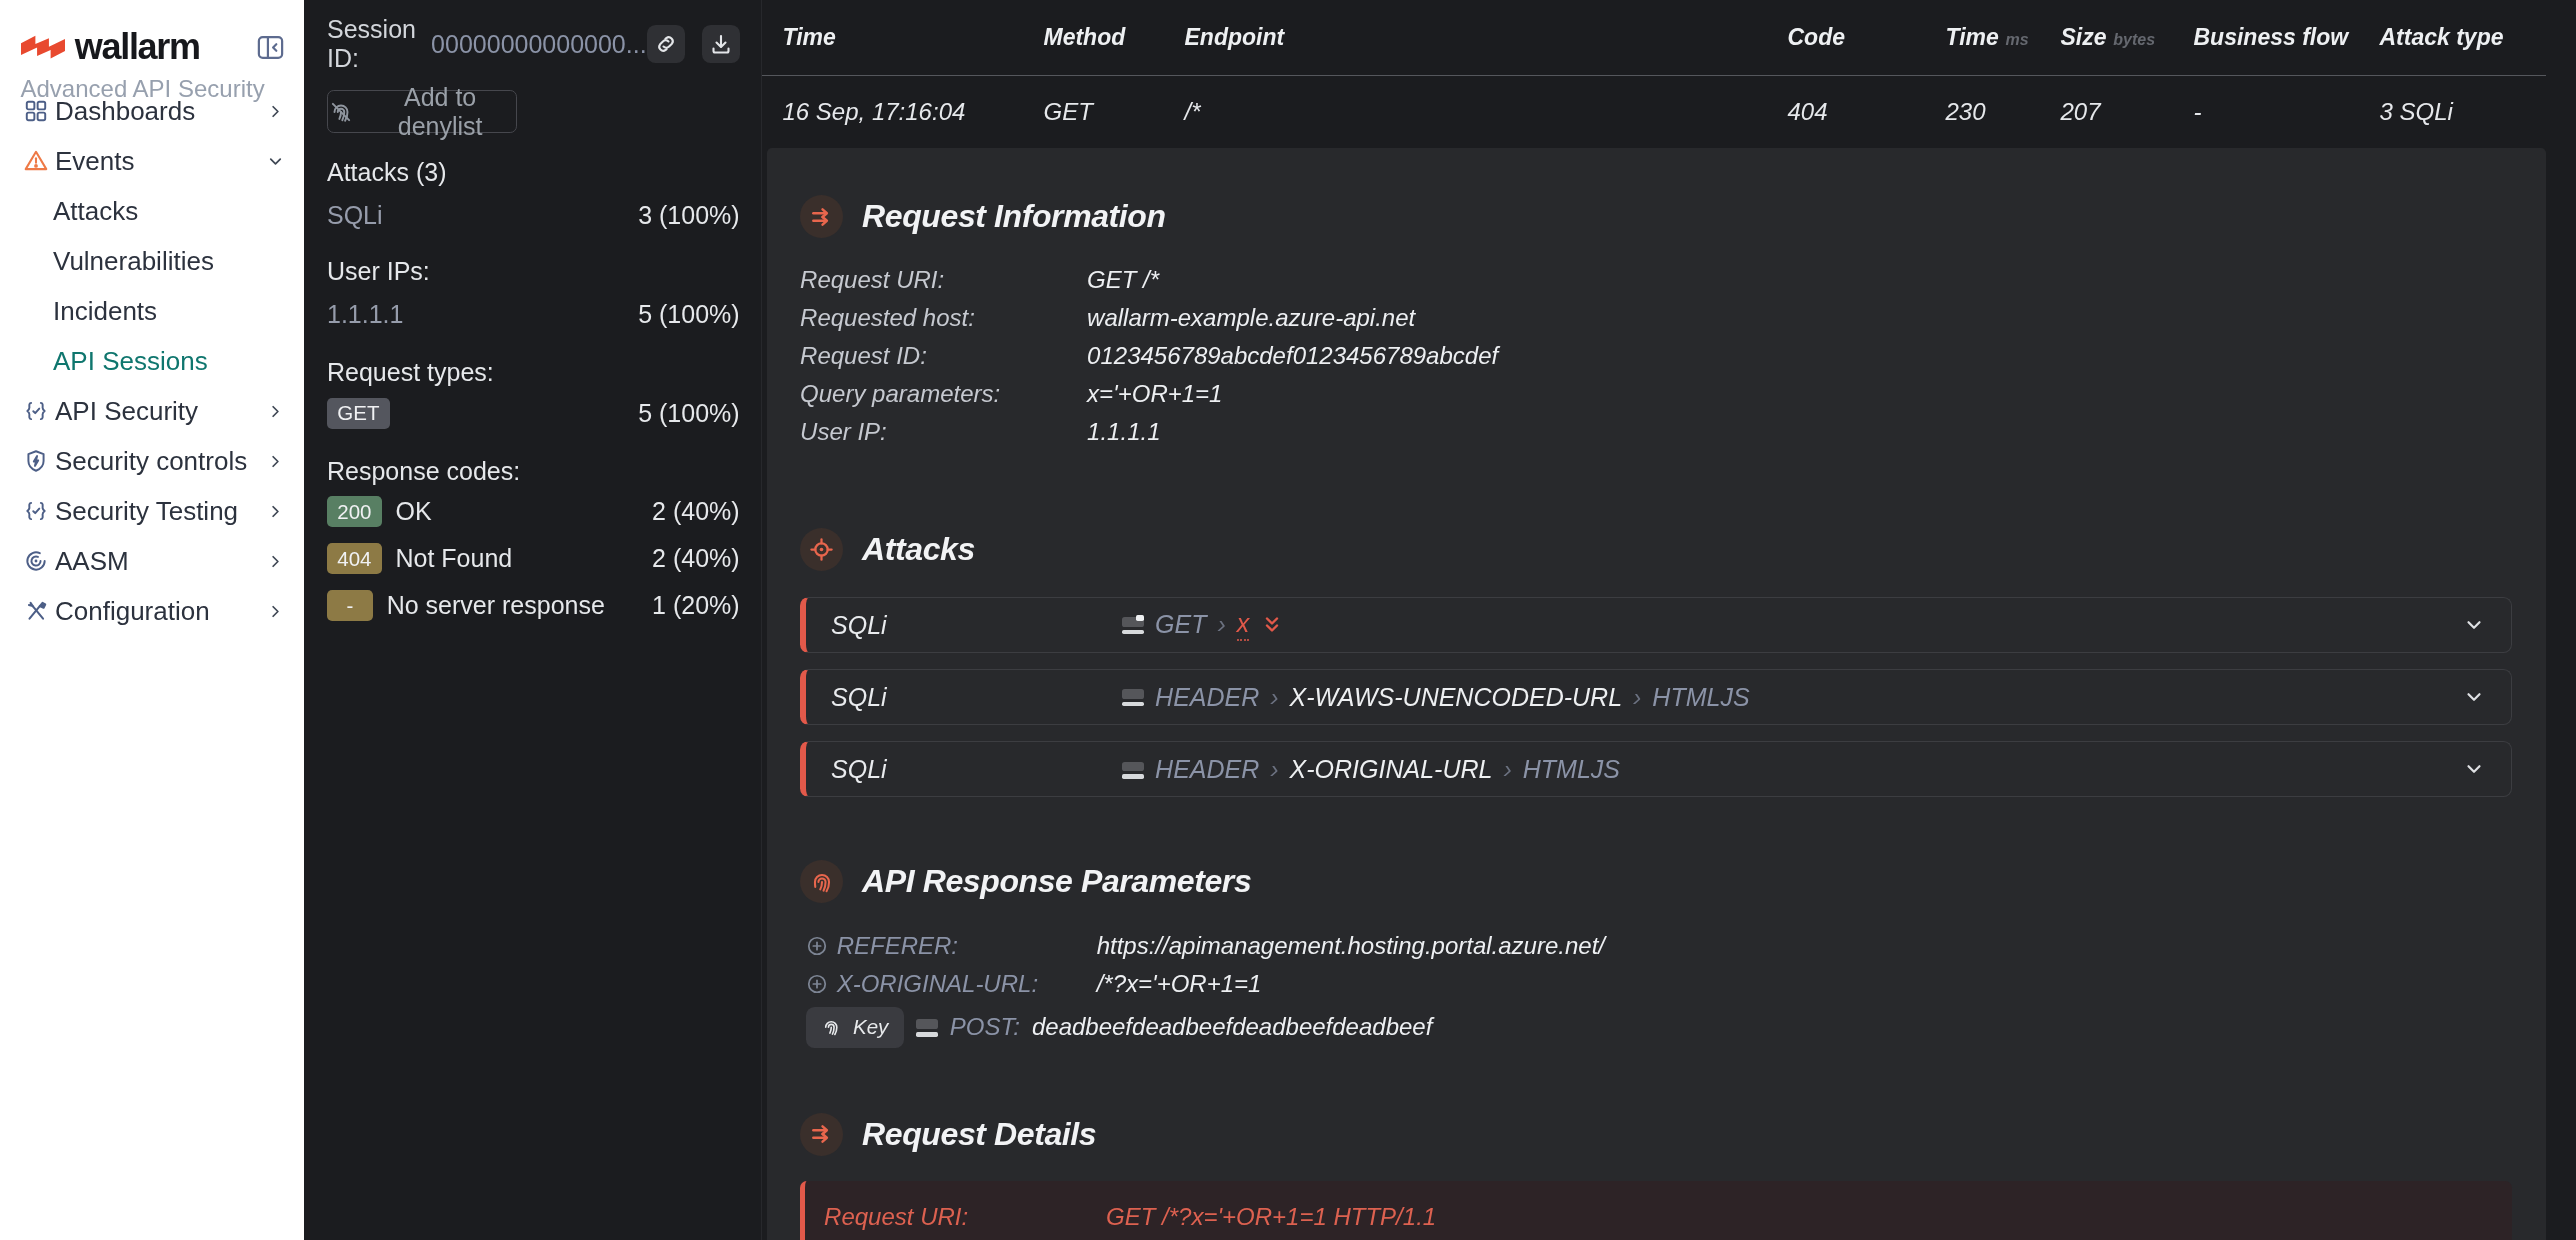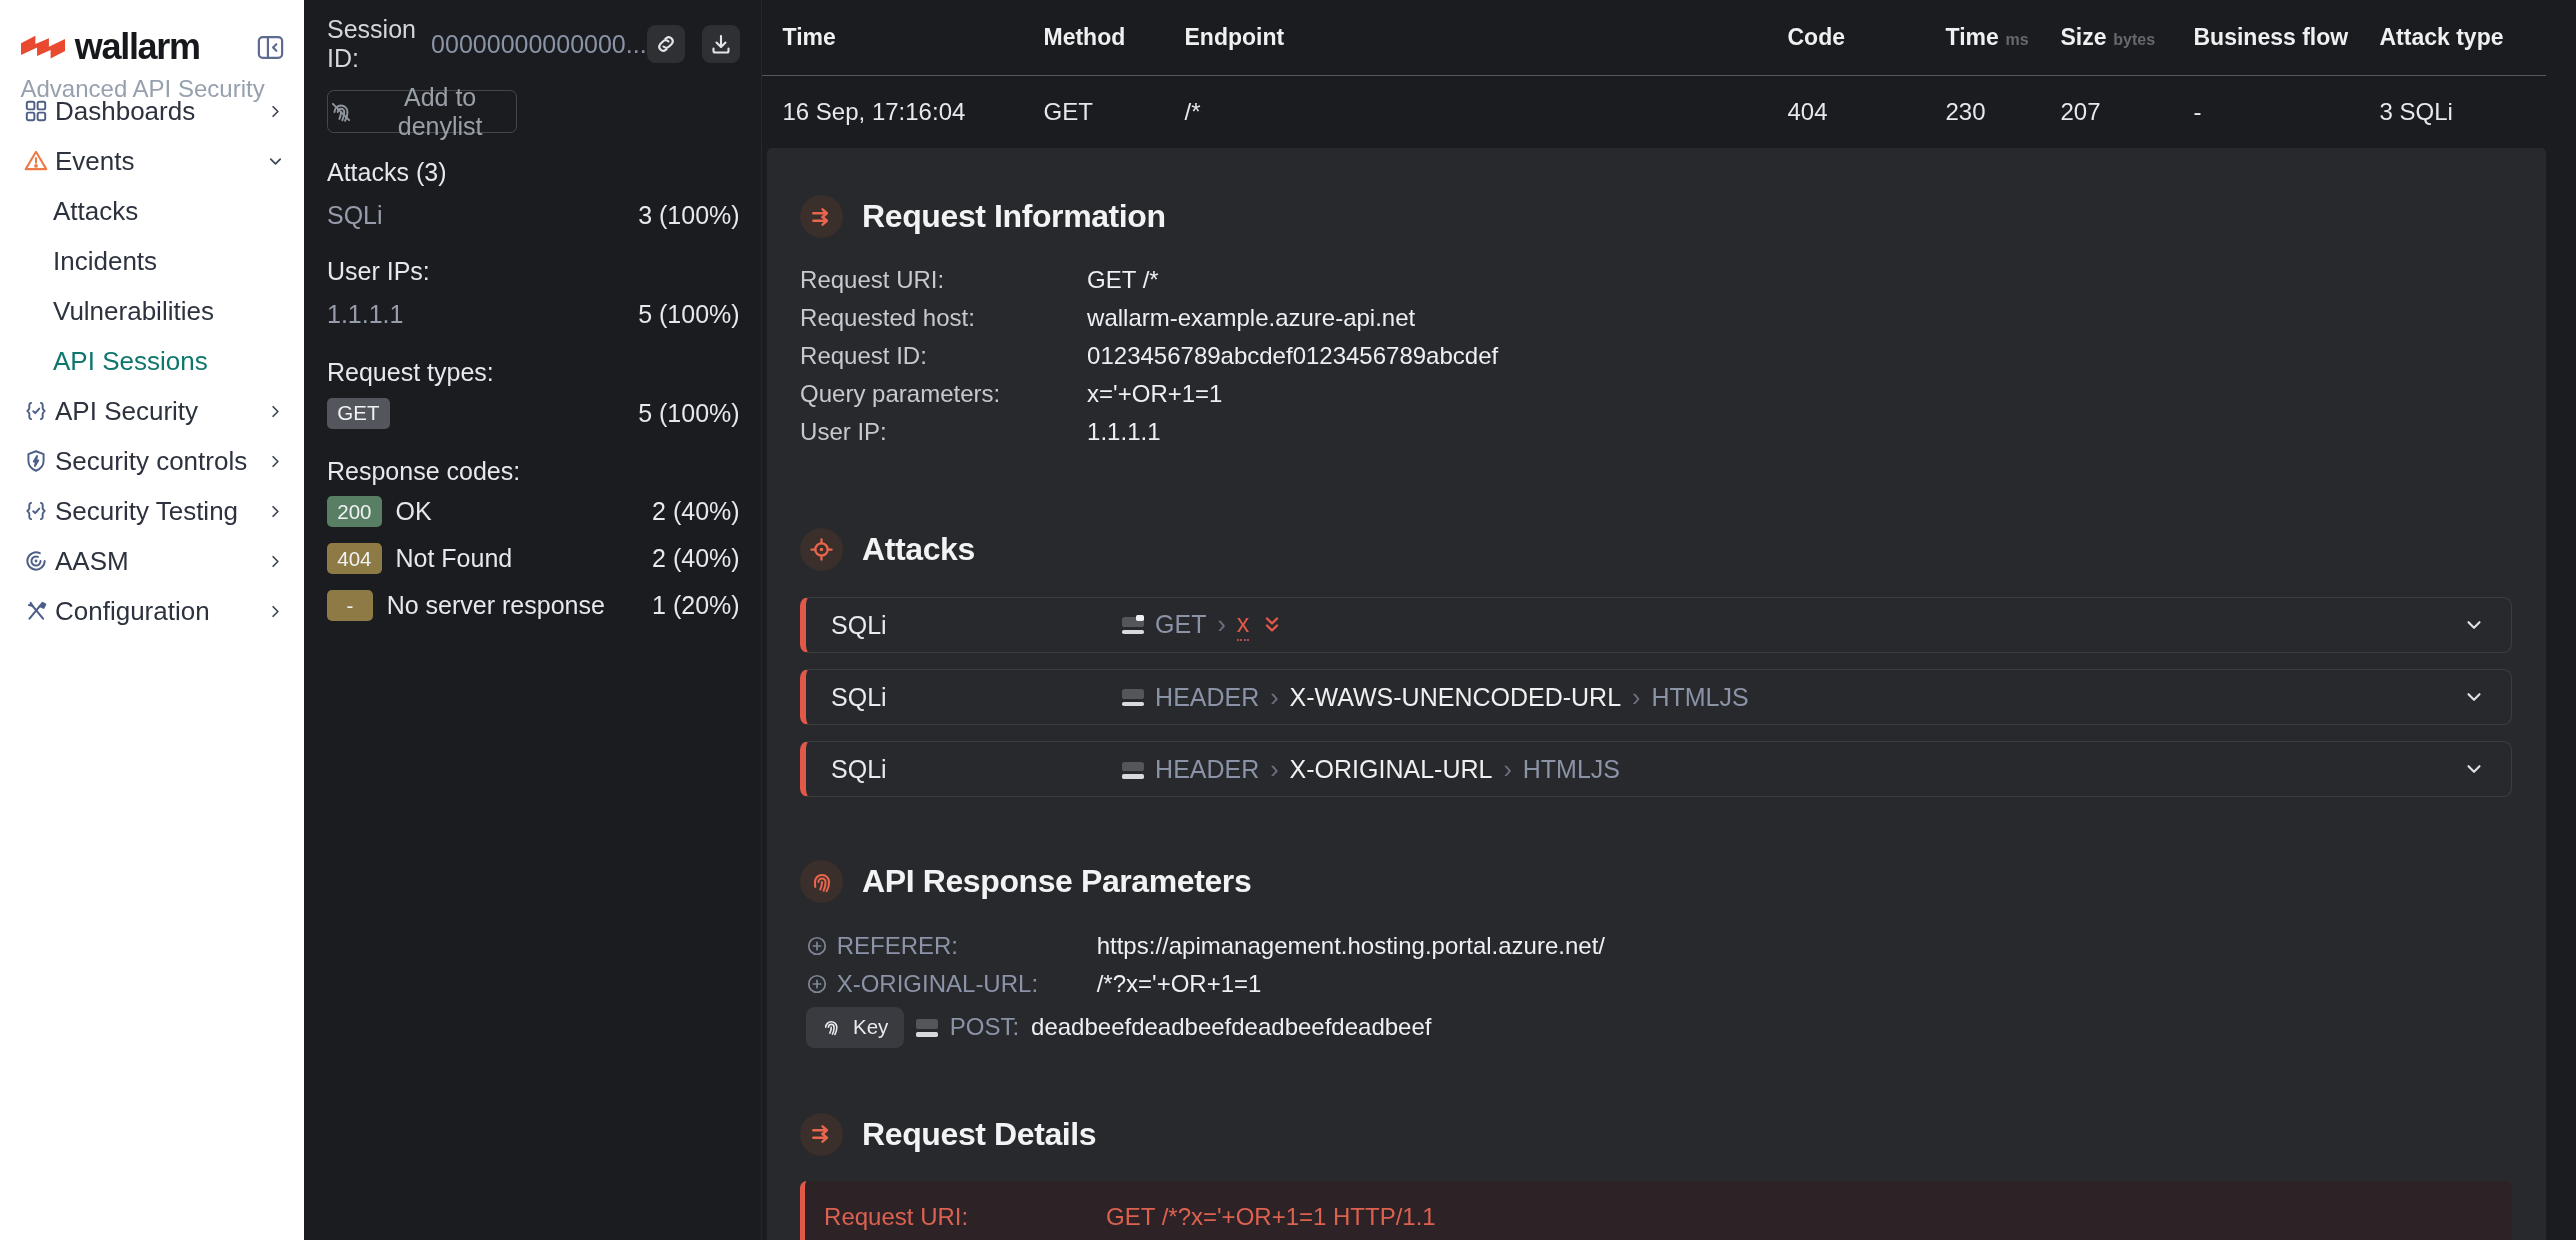--- a/index.html
+++ b/index.html
@@ -41,21 +41,21 @@
   .stat-row.badged { height:32.5px; }
   .badge { min-width:46px; height:31px; border-radius:5.1px; display:inline-flex; align-items:center; justify-content:center; font-size:20.5px; color:#f0f1f3; padding:0 10.3px; }
   .badge-gray { background:#54565e; }
   .badge-green { background:#587f63; }
   .badge-olive { background:#8d7a45; }
   .stat-row .blabel { margin-left:13.7px; color:#e6e8eb; }
   .mt30{margin-top:26px}.mt20{margin-top:17px}.mt35{margin-top:30px}.mt37{margin-top:32px}
   .mt14{margin-top:12px}.mt33{margin-top:28px}.mt17{margin-top:14.5px}
 
   
-  .main { position:absolute; left:762px; top:0; right:0; height:948px; }
+  .main { position:absolute; left:762px; top:0; right:0; height:948px;font-style:italic; }
   .tgrid { display:grid; grid-template-columns:261px 141px 603px 158px 115px 133px 186px auto; align-items:center; padding-left:20.5px; }
   .thead { height:76px; width:1784px; border-bottom:0.9px solid #55575c; }
   .th { font-size:23px; font-weight:700; color:#eef0f2; white-space:nowrap; }
   .th .unit { color:#65686f; margin-left:6.8px; font-size:16px; }
   .trow { height:72px; font-size:24px; color:#e6e8eb; width:1784px; cursor:pointer; }
 
   .detail { position:absolute; left:5.1px; top:148px; width:1779px; height:1092px; background:#28292c; border-radius:5.1px 5.1px 0 0; padding:0 34px 0 33px; overflow:hidden; }
   .sec-head { display:flex; align-items:center; height:43px; }
   .sec-icon { width:43px; height:43px; border-radius:50%; background:#3a2f2b; display:flex; align-items:center; justify-content:center; flex:none; }
   .sec-title { margin-left:19px; font-size:32px; font-weight:700; color:#f2f3f5; letter-spacing:-0.4px; }
@@ -140,24 +140,24 @@
       <span>
         <svg width="19" height="19" viewBox="0 0 24 24" fill="none" stroke="#3f4754" stroke-width="2.2" stroke-linecap="round" stroke-linejoin="round">
             <polyline points="6,9 12,15 18,9"></polyline>
           </svg>
       </span>
     </div>
     <div class="nav-item sub">
         <span>Attacks</span>
       </div>
     <div class="nav-item sub">
+        <span>Vulnerabilities</span>
+      </div>
+    <div class="nav-item sub">
         <span>Incidents</span>
-      </div>
-    <div class="nav-item sub">
-        <span>Vulnerabilities</span>
       </div>
     <div class="nav-item sub active">
         <span>API Sessions</span>
       </div>
     <div class="nav-item">
       <span class="nicon">
         <svg width="26" height="26" viewBox="0 0 24 24" fill="none" stroke="#4d5f87" stroke-width="1.8" stroke-linecap="round" stroke-linejoin="round">
           <path d="M7.5 4.5c-2.2 0-1.6 3-1.6 4.5S4 12 4 12s1.9 1.5 1.9 3-.6 4.5 1.6 4.5"></path>
             <path d="M16.5 4.5c2.2 0 1.6 3 1.6 4.5S20 12 20 12s-1.9 1.5-1.9 3 .6 4.5-1.6 4.5"></path>
             <polyline points="9.5,12.2 11.3,14 15,9.8"></polyline>

